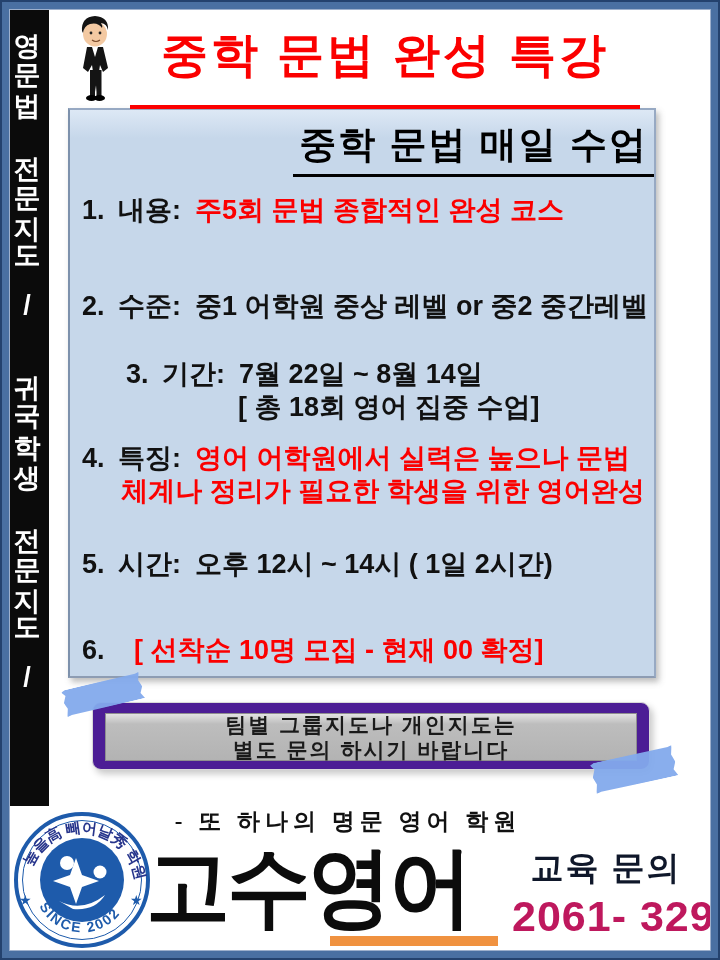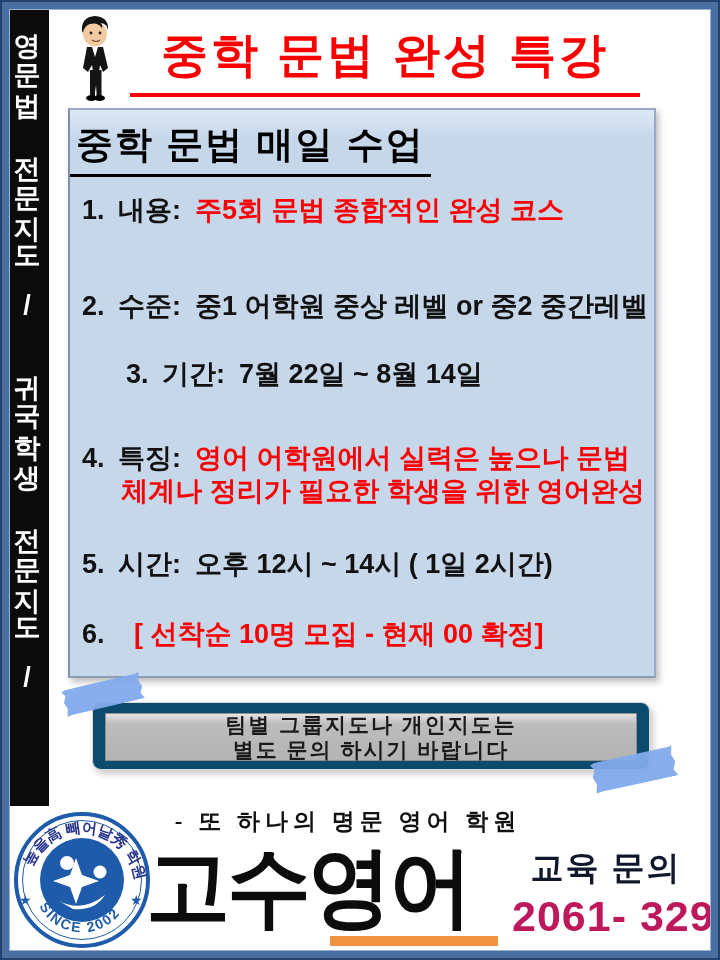--- a/index.html
+++ b/index.html
@@ -11,43 +11,43 @@
   .frame-in{position:absolute;inset:9px;border:1px solid #9db0cc;pointer-events:none;z-index:50;}
   
   .sidebar{position:absolute;left:4px;top:4px;width:45px;height:802px;background:#0b0b0b;z-index:5;}
   .sidebar-text{writing-mode:vertical-rl;text-orientation:upright;color:#ffffff;
        font-weight:bold;font-size:27px;letter-spacing:3px;line-height:45px;
        margin:10px auto 0 auto;white-space:nowrap;height:780px;text-align:left;display:block;}
   
   .char-icon{position:absolute;left:72px;top:14px;width:46px;height:88px;z-index:3;}
   .main-title{position:absolute;left:130px;top:24px;width:510px;z-index:3;
        color:#fb0000;font-size:47px;font-weight:800;letter-spacing:3px;white-space:nowrap;
-       border-bottom:4px solid #fb0000;padding-bottom:6px;text-align:center;}
+       border-bottom:4px solid #fb0000;padding-bottom:18px;text-align:center;}
   
   .course-box{position:absolute;left:68px;top:108px;width:584px;height:566px;
        background:linear-gradient(180deg,#dde8f5 0%,#c6d7ea 5%,#c6d7ea 100%);
        border:2px solid #97a9c3;border-left-color:#7d91ac;border-bottom-color:#8d9cb3;
        box-shadow:3px 4px 6px rgba(110,110,110,.45);z-index:2;}
-  .course-heading-wrap{position:absolute;top:10px;left:0;width:100%;text-align:left;}
+  .course-heading-wrap{position:absolute;top:10px;left:0;width:100%;text-align:right;}
   .course-heading{display:inline-block;color:#000;font-size:37px;font-weight:800;
        letter-spacing:2px;border-bottom:3px solid #000;padding:0 6px 4px 6px;white-space:nowrap;}
   .item{position:absolute;left:0;width:100%;font-size:27px;font-weight:800;color:#111;
        line-height:33px;white-space:nowrap;}
   .item .num{display:inline-block;margin-left:12px;width:36px;}
   .item .label{display:inline-block;margin-right:14px;}
   .red{color:#fb0000;text-align:center;}
   .line2{display:block;}
   .i1{top:84px;}  .i1 .line2{margin-left:110px;}
   .i2{top:180px;}
   .i3{top:248px;padding-left:44px;} .i3 .line2{margin-left:124px;}
   .i4{top:332px;} .i4 .line2{margin-left:42px;}
   .i5{top:438px;}
-  .i6{top:508px;} .i6 .red{margin-left:16px;}
+  .i6{top:524px;} .i6 .red{margin-left:16px;}
   
-  .note-box{position:absolute;left:92px;top:702px;width:556px;height:66px;background:#0c4a6e;
+  .note-box{position:absolute;left:92px;top:702px;width:556px;height:66px;background:#4c1d95;
        border:1px solid #d9d9d9;border-radius:9px;box-shadow:3px 4px 7px rgba(0,0,0,.22);z-index:3;}
   .note-inner{position:absolute;left:12px;right:12px;top:10px;bottom:8px;
        background:linear-gradient(180deg,#e3e3e3 0%,#bdbdbd 22%,#b3b3b3 100%);
        border:1px solid #8f8f8f;display:flex;flex-direction:column;align-items:center;justify-content:center;}
   .note-line{font-size:21px;font-weight:800;color:#1a1a1a;letter-spacing:2px;line-height:25px;}
   .tape{position:absolute;background:#83aaec;opacity:.95;z-index:4;
        clip-path:polygon(0 6%,5% 0,95% 4%,100% 0,97% 30%,100% 55%,96% 78%,100% 100%,6% 96%,0 100%,3% 70%,0 46%,4% 22%);}
   .tape1{left:63px;top:681px;width:80px;height:27px;transform:rotate(-14deg);}
   .tape2{left:592px;top:754px;width:84px;height:31px;transform:rotate(-13deg);}
   
@@ -98,20 +98,21 @@
   <div class="item i1">
     <span class="num">1.</span><span class="label">내용:</span><span class="red">주5회 문법 종합적인 완성 코스</span>
   </div>
 
   <div class="item i2">
     <span class="num">2.</span><span class="label">수준:</span><span>중1 어학원 중상 레벨 or 중2 중간레벨</span>
   </div>
 
   <div class="item i3">
     <span class="num">3.</span><span class="label">기간:</span><span>7월 22일 ~ 8월 14일</span>
+    <span class="line2">[ 총 18회 영어 집중 수업]</span>
   </div>
 
   <div class="item i4">
     <span class="num">4.</span><span class="label">특징:</span><span class="red">영어 어학원에서 실력은 높으나 문법</span>
     <span class="line2 red">체계나 정리가 필요한 학생을 위한 영어완성</span>
   </div>
 
   <div class="item i5">
     <span class="num">5.</span><span class="label">시간:</span><span>오후 12시 ~ 14시 ( 1일 2시간)</span>
   </div>

